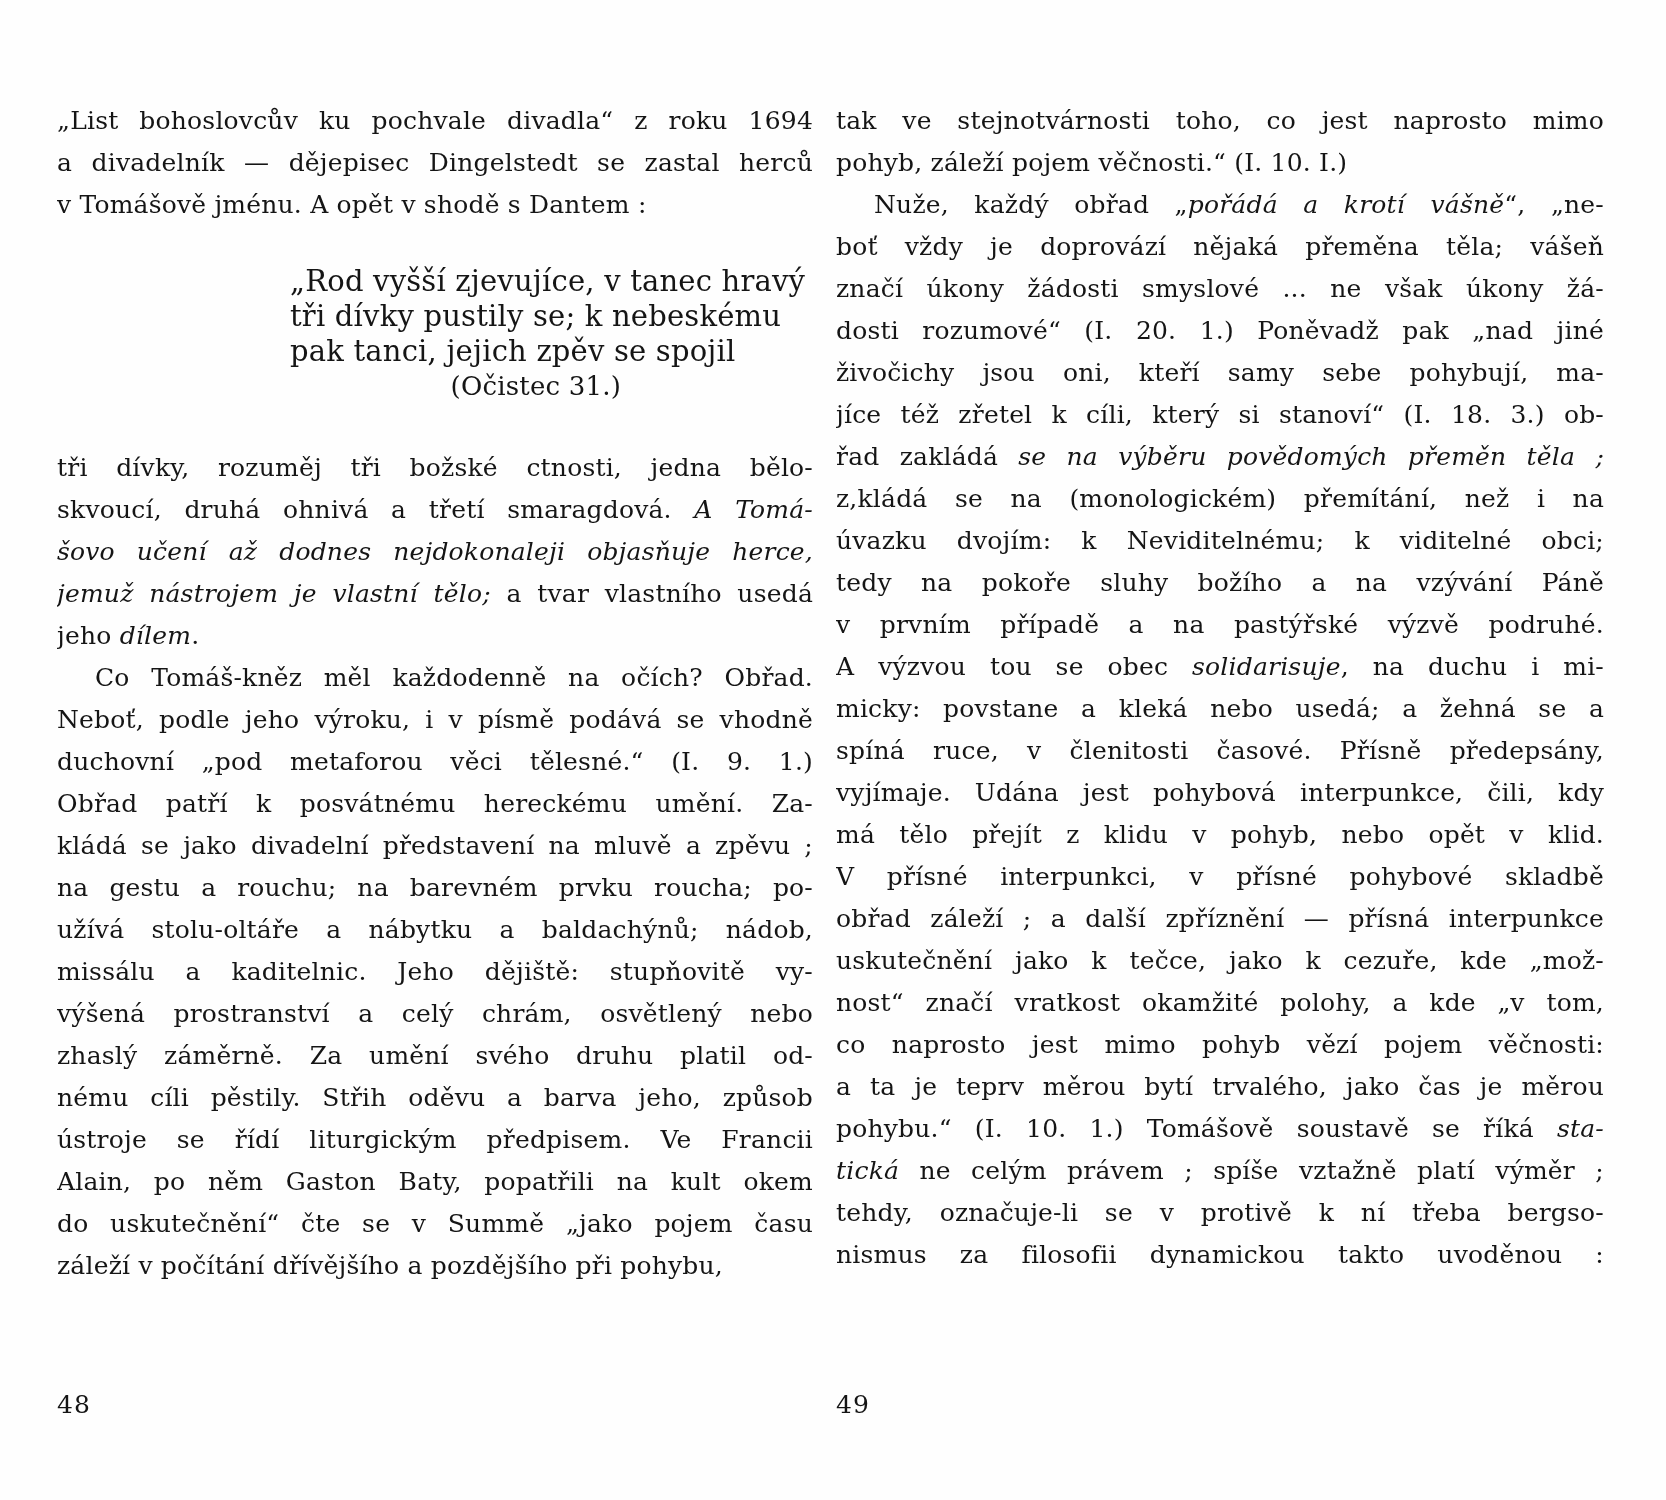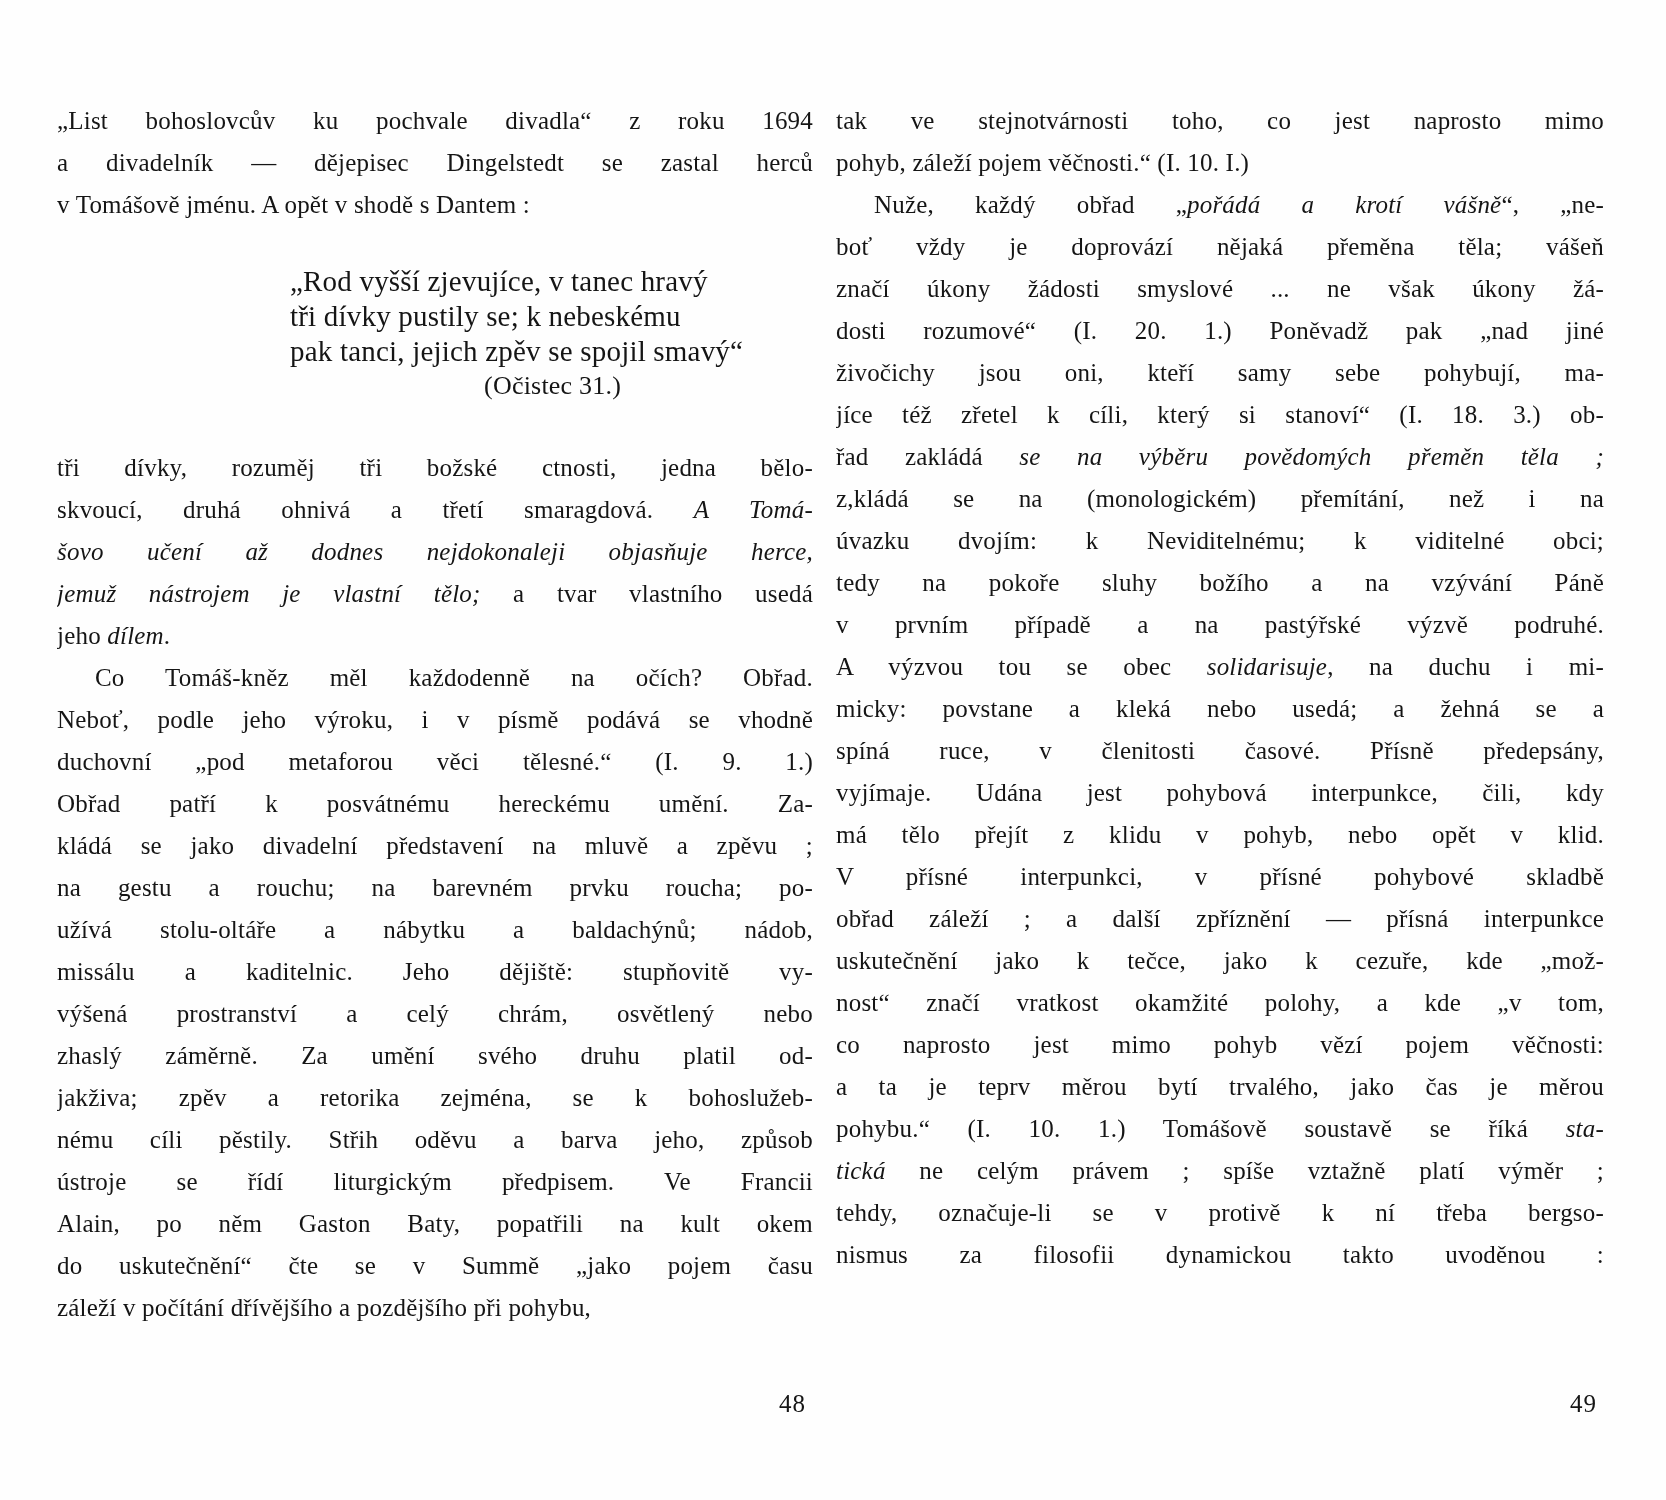--- a/index.html
+++ b/index.html
@@ -14,21 +14,20 @@
     background: #fefefe;
     overflow: hidden;
     font-family: "DejaVu Serif", serif;
     color: #151515;
   }
   .page {
     position: absolute;
     top: 100px;
     font-size: 25px;
     letter-spacing: 0.2px;
-    font-family: Liberation Serif, serif;
   }
   .page-left  { left: 57px;  width: 756px; height: 1360px; }
   .page-right { left: 836px; width: 768px; height: 1360px; }
 
   .line {
     height: 42px;
     line-height: 42px;
     overflow: hidden;
     text-align: justify;
     text-align-last: justify;
@@ -62,21 +61,21 @@
   }
   .block-caption + .block-para { margin-top: 44px; }
 
   em { font-style: italic; }
 
   .page-number {
     position: absolute;
     top: 1290px;
     left: 0;
     right: 7px;
-    text-align: right;
+    text-align: left;
     font-size: 25px;
     letter-spacing: 1px;
   }
 </style>
 </head>
 <body>
 
 <div id="canvas">
 
   <div class="page page-left">
@@ -105,21 +104,20 @@
           <div class="line"><span>Co Tomáš-kněz měl každodenně na očích? Obřad.</span></div>
           <div class="line"><span>Neboť, podle jeho výroku, i v písmě podává se vhodně</span></div>
           <div class="line"><span>duchovní „pod metaforou věci tělesné.“ (I. 9. 1.)</span></div>
           <div class="line"><span>Obřad patří k posvátnému hereckému umění. Za-</span></div>
           <div class="line"><span>kládá se jako divadelní představení na mluvě a zpěvu ;</span></div>
           <div class="line"><span>na gestu a rouchu; na barevném prvku roucha; po-</span></div>
           <div class="line"><span>užívá stolu-oltáře a nábytku a baldachýnů; nádob,</span></div>
           <div class="line"><span>missálu a kaditelnic. Jeho dějiště: stupňovitě vy-</span></div>
           <div class="line"><span>výšená prostranství a celý chrám, osvětlený nebo</span></div>
           <div class="line"><span>zhaslý záměrně. Za umění svého druhu platil od-</span></div>
-          <div class="line"><span>jakživa; zpěv a retorika zejména, se k bohoslužeb-</span></div>
           <div class="line"><span>nému cíli pěstily. Střih oděvu a barva jeho, způsob</span></div>
           <div class="line"><span>ústroje se řídí liturgickým předpisem. Ve Francii</span></div>
           <div class="line"><span>Alain, po něm Gaston Baty, popatřili na kult okem</span></div>
           <div class="line"><span>do uskutečnění“ čte se v Summě „jako pojem času</span></div>
           <div class="line short"><span>záleží v počítání dřívějšího a pozdějšího při pohybu,</span></div>
         </div>
       </div>
     <div class="page-number">48</div>
   </div>
 

